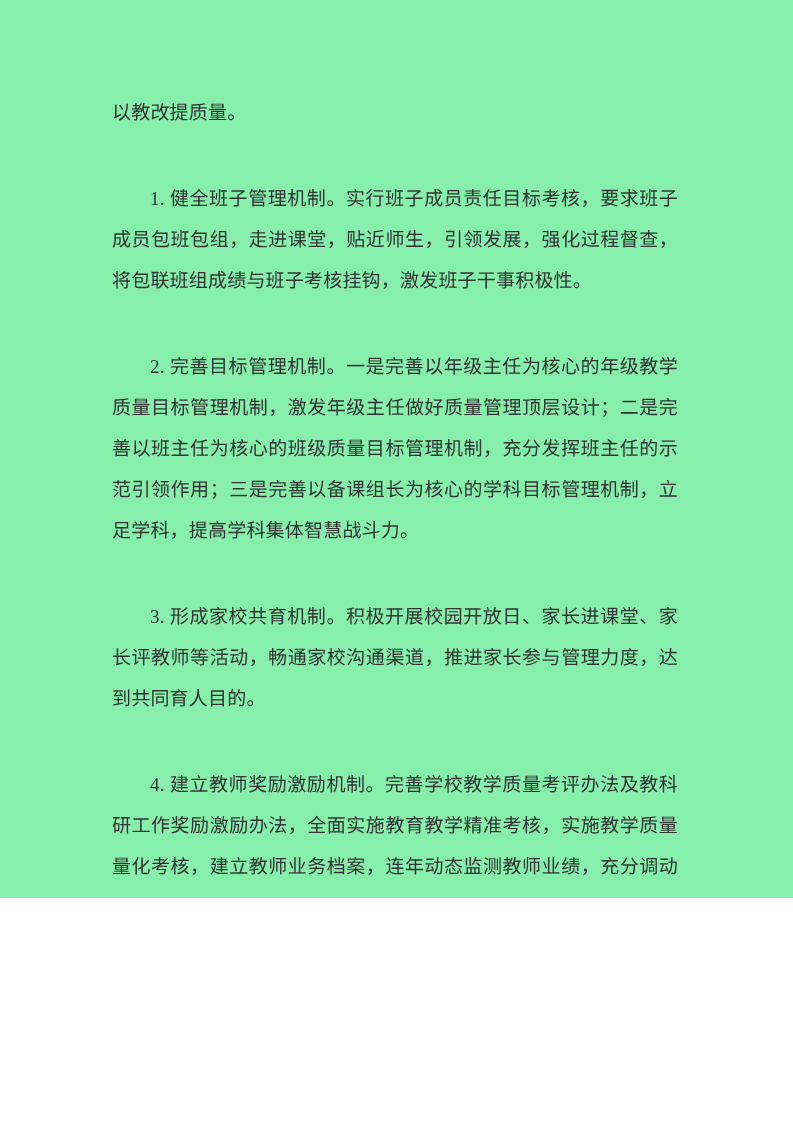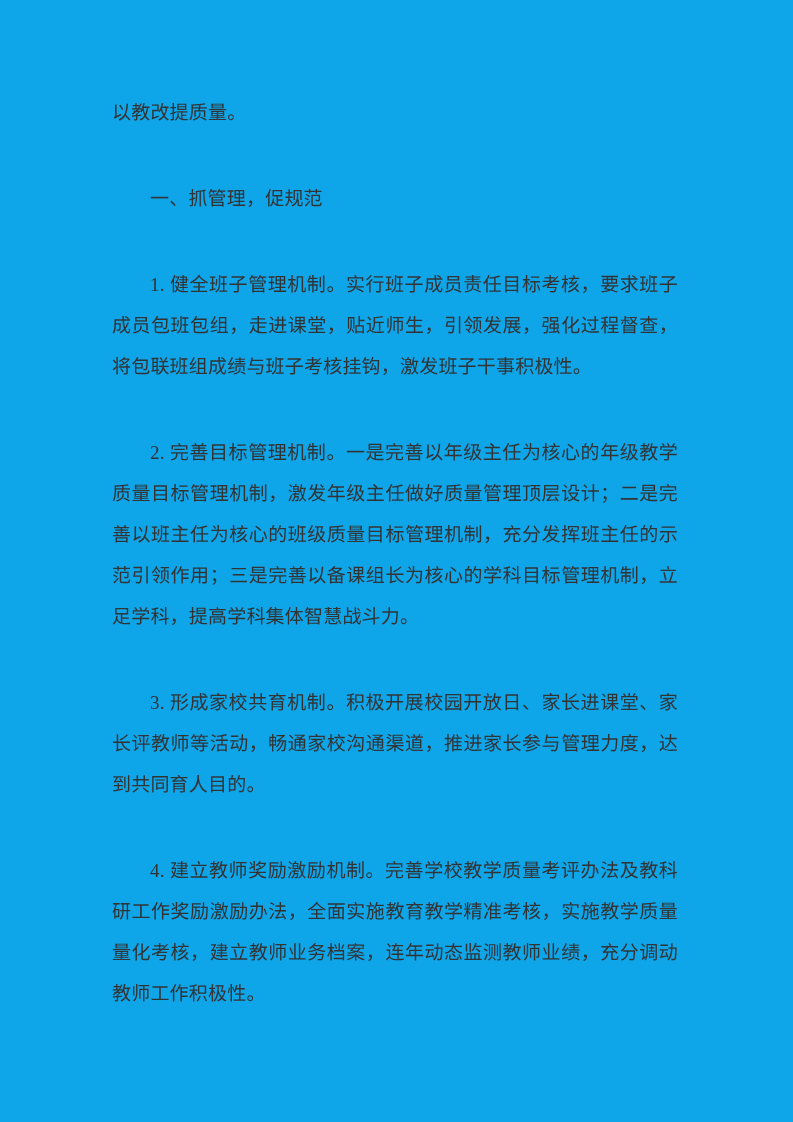--- a/index.html
+++ b/index.html
@@ -3,22 +3,22 @@
 <meta charset="utf-8">
 <style>
   html, body {
     margin: 0;
     padding: 0;
     background: #ffffff;
   }
   .page {
     position: relative;
     width: 793px;
-    height: 1122px;
-    background: #0ea5e9;
+    height: 898px;
+    background: #86efac;
     overflow: hidden;
     font-family: "Liberation Serif", "DejaVu Serif", serif;
     color: #333333;
   }
   .content {
     padding: 92px 115px 0 112px;
   }
   .content p {
     margin: 0 0 45px 0;
     font-size: 19px;
@@ -37,19 +37,18 @@
     text-indent: 2em;
     text-align: left;
   }
 </style>
 </head>
 <body>
 
 <div class="page">
   <div class="content">
     <p class="no-indent">以教改提质量。</p>
-    <p class="heading">一、抓管理，促规范</p>
     <p class="indent">1. 健全班子管理机制。实行班子成员责任目标考核，要求班子成员包班包组，走进课堂，贴近师生，引领发展，强化过程督查，将包联班组成绩与班子考核挂钩，激发班子干事积极性。</p>
     <p class="indent">2. 完善目标管理机制。一是完善以年级主任为核心的年级教学质量目标管理机制，激发年级主任做好质量管理顶层设计；二是完善以班主任为核心的班级质量目标管理机制，充分发挥班主任的示范引领作用；三是完善以备课组长为核心的学科目标管理机制，立足学科，提高学科集体智慧战斗力。</p>
     <p class="indent">3. 形成家校共育机制。积极开展校园开放日、家长进课堂、家长评教师等活动，畅通家校沟通渠道，推进家长参与管理力度，达到共同育人目的。</p>
     <p class="indent">4. 建立教师奖励激励机制。完善学校教学质量考评办法及教科研工作奖励激励办法，全面实施教育教学精准考核，实施教学质量量化考核，建立教师业务档案，连年动态监测教师业绩，充分调动教师工作积极性。</p>
   </div>
 </div>
 
 </body></html>

